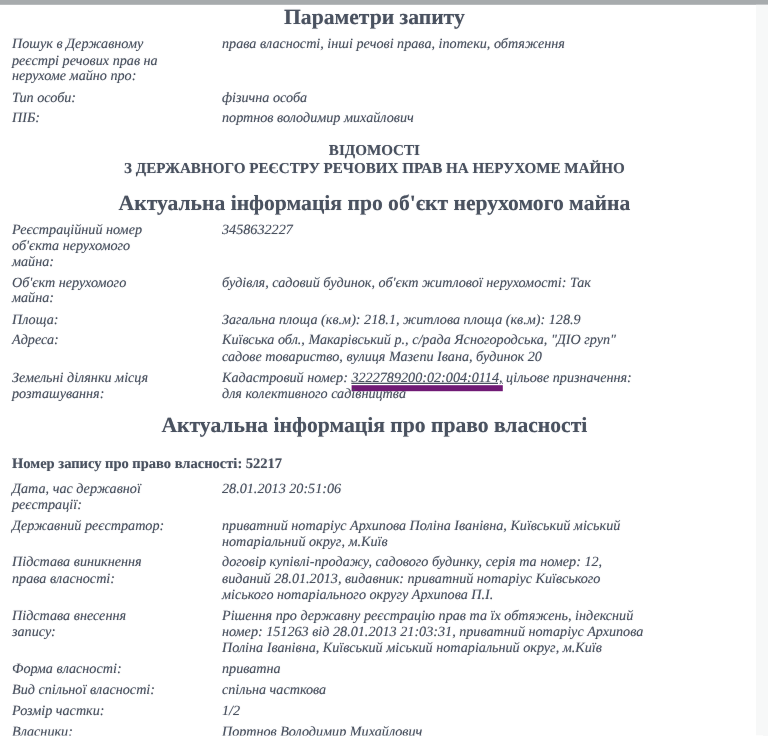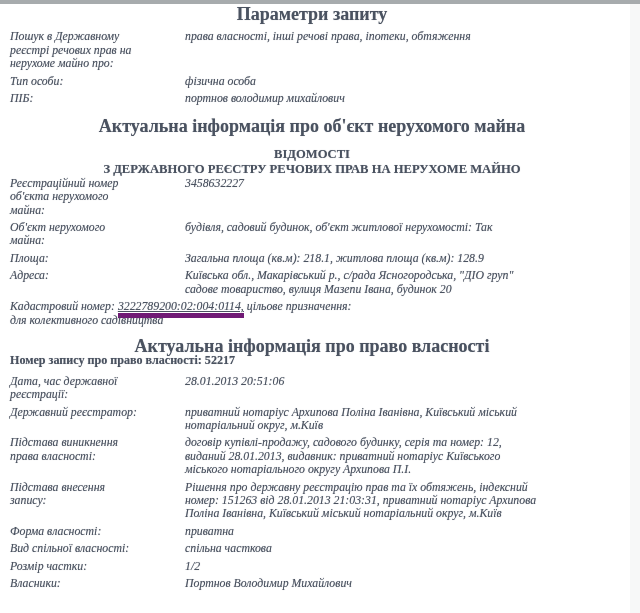--- a/index.html
+++ b/index.html
@@ -25,21 +25,21 @@
     text-shadow:0 0 0.7px rgba(74,82,96,0.5);
   }
   .center-title {
     text-align:center; font-weight:bold; font-size:18px;
   }
   .q-title   { margin:2px 0 9px 0; }
   .vidomosti { margin:13px 0 0 0; line-height:15px; font-size:12.6px; }
   .vidomosti div { white-space:pre-line; }
   .sec-heading { margin:15px 0 8px 0; }
   .own-heading { margin:13px 0 0 0; }
-  .record-line { font-weight:bold; margin:1px 0 7px 0; font-size:12.1px; }
+  .record-line { font-weight:bold; margin:19px 0 7px 0; font-size:12.1px; }
   .row { display:flex; margin-bottom:4px;font-style:italic; }
   .row .label { flex:0 0 175px; width:175px; white-space:pre-line; }
   .row .value { flex:1; max-width:430px; white-space:pre-line; }
   .marker {
     text-decoration:underline;
     border-bottom:5px solid #701a75;
     padding-bottom:0px;
   }
   .footer {
     position:absolute; top:616px; left:0; width:570px;
@@ -66,26 +66,26 @@
   </div>
   <div class="row">
     <div class="label">Тип особи:</div>
     <div class="value">фізична особа</div>
   </div>
   <div class="row">
     <div class="label">ПІБ:</div>
     <div class="value">портнов володимир михайлович</div>
   </div>
 
-  <div class="center-title sec-heading">Актуальна інформація про об'єкт нерухомого майна</div>
-
   <div class="center-title vidomosti">
     <div>ВІДОМОСТІ</div>
     <div>З ДЕРЖАВНОГО РЕЄСТРУ РЕЧОВИХ ПРАВ НА НЕРУХОМЕ МАЙНО</div>
   </div>
+
+  <div class="center-title sec-heading">Актуальна інформація про об'єкт нерухомого майна</div>
 
   <div class="row">
     <div class="label">Реєстраційний номер
 об'єкта нерухомого
 майна:</div>
     <div class="value">3458632227</div>
   </div>
   <div class="row">
     <div class="label">Об'єкт нерухомого
 майна:</div>
@@ -94,20 +94,22 @@
   <div class="row">
     <div class="label">Площа:</div>
     <div class="value">Загальна площа (кв.м): 218.1, житлова площа (кв.м): 128.9</div>
   </div>
   <div class="row">
     <div class="label">Адреса:</div>
     <div class="value">Київська обл., Макарівський р., с/рада Ясногородська, "ДІО груп"
 садове товариство, вулиця Мазепи Івана, будинок 20</div>
   </div>
   <div class="row">
+    <div class="label">Земельні ділянки місця
+розташування:</div>
     <div class="value"><span>Кадастровий номер: </span><span class="marker">3222789200:02:004:0114,</span><span> цільове призначення:
 для колективного садівництва</span></div>
   </div>
 
   <div class="center-title sec-heading own-heading">Актуальна інформація про право власності</div>
   <div class="record-line">Номер запису про право власності: 52217</div>
 
   <div class="row">
     <div class="label">Дата, час державної
 реєстрації:</div>

